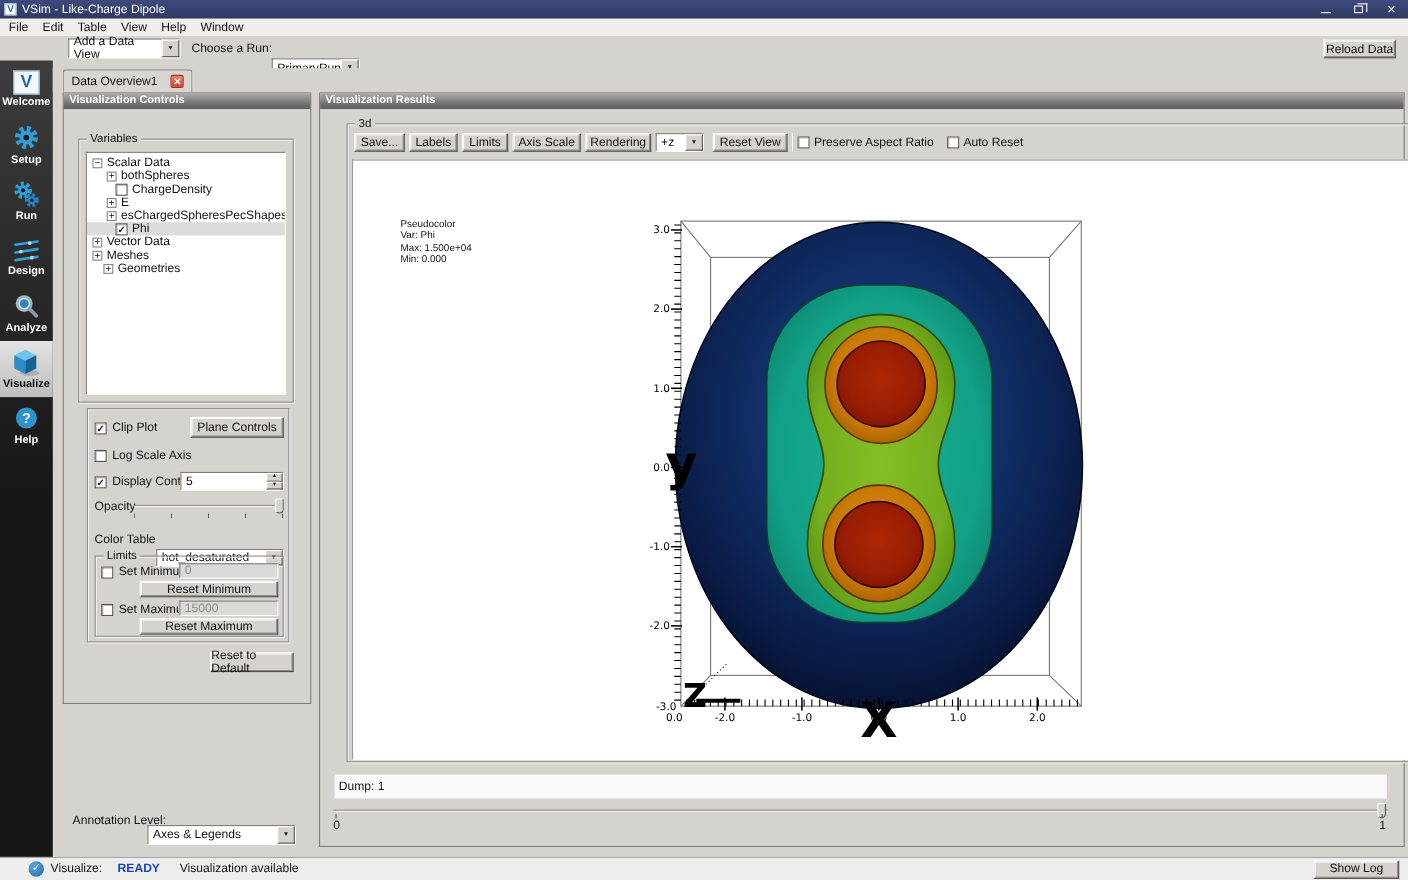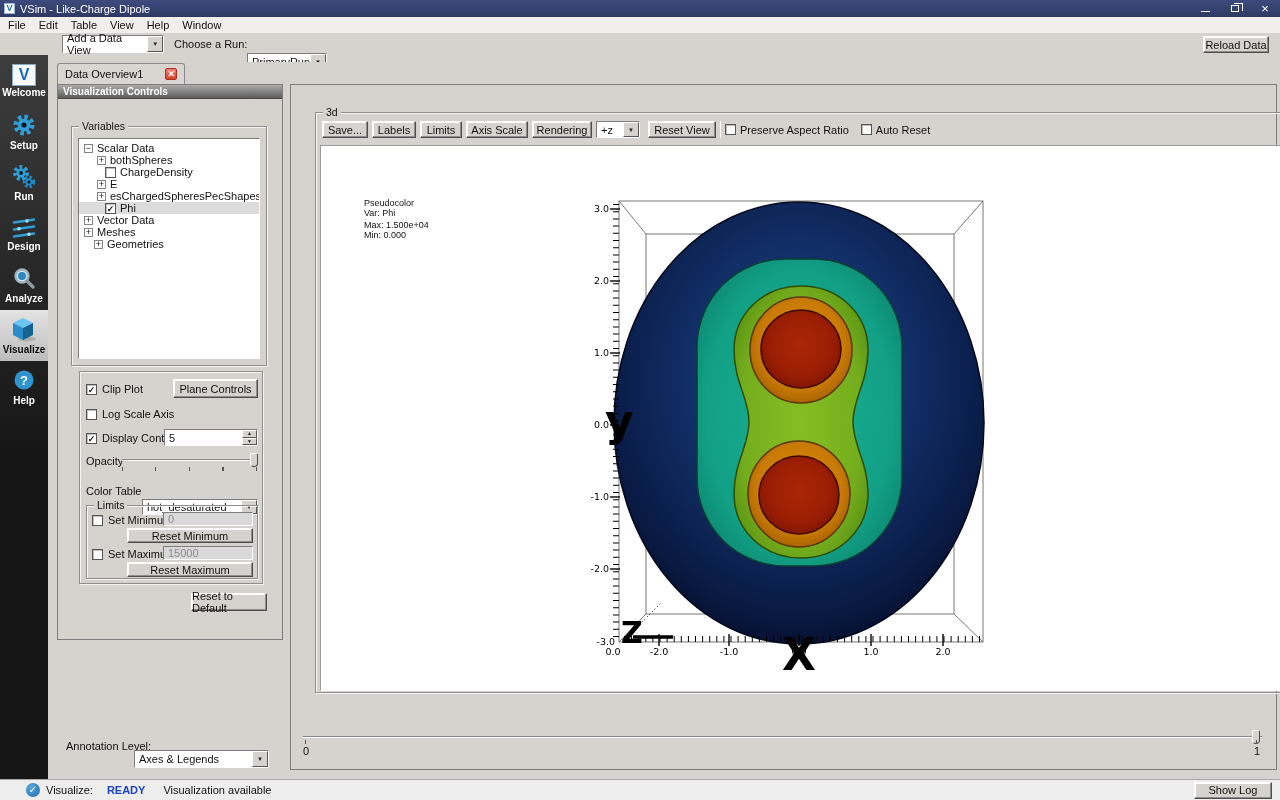--- a/index.html
+++ b/index.html
@@ -23,21 +23,21 @@
   .btn{background:#d6d3ce;border:1px solid;border-color:#fdfdfd #4e4e4e #4e4e4e #fdfdfd;box-shadow:inset -1px -1px 0 #8d8d8d,inset 1px 1px 0 #fff;display:flex;align-items:center;justify-content:center;font-size:11px}
   .combo{background:#fff;border:1px solid;border-color:#7d7d7d #fdfdfd #fdfdfd #7d7d7d;display:flex;align-items:center;padding-left:4px;position:relative}
   .combo-arrow{margin-left:auto;width:16px;align-self:stretch;background:#d6d3ce;border:1px solid;border-color:#fff #565656 #565656 #fff;display:flex;align-items:center;justify-content:center}
   .combo-arrow:after{content:"▼";font-size:6px;color:#222}
   
   .sidebar{left:0;top:55px;width:48px;height:725px;background:linear-gradient(180deg,#3d3d3d,#161616 55%);display:flex;flex-direction:column}
   .side-item{height:51px;display:flex;flex-direction:column;align-items:center;justify-content:center;gap:1px;color:#fff;font-weight:bold;font-size:10px}
   .side-item.selected{background:linear-gradient(#e3e3e3,#bdbdbd);color:#0d0d0d}
   
   .tabbar{left:48px;top:62px;width:1232px;height:22px;background:#d6d3ce}
-  .tab{position:absolute;left:9px;top:1px;height:21px;background:#d9d6d1;border:1px solid #8a8a8a;border-bottom:none;border-radius:3px 3px 0 0;display:flex;align-items:center;gap:22px;padding:0 7px}
+  .tab{position:absolute;left:9px;top:1px;height:21px;background:#d9d6d1;border:1px solid #8a8a8a;border-bottom:none;border-radius:3px 3px 0 0;display:flex;align-items:center;gap:12px;padding:0 7px}
   .tab-close{width:12px;height:12px;background:linear-gradient(#f08070,#d8402c);border:1px solid #a83220;border-radius:2px;color:#fff;font-size:9px;line-height:10px;text-align:center;font-weight:bold}
   .panel{background:#d6d3ce;border:1px solid #7e7e7e}
   .panel-header{height:14px;background:linear-gradient(#ababab,#5c5c5c);color:#fff;font-weight:bold;font-size:10px;display:flex;align-items:center;padding-left:5px;border-bottom:1px solid #4a4a4a}
   .gbox{position:absolute;border:1px solid #8f8f8f;box-shadow:inset 1px 1px 0 rgba(255,255,255,.75),1px 1px 0 rgba(255,255,255,.75)}
   .gbox>.legend{position:absolute;top:-7px;left:7px;background:#d6d3ce;padding:0 3px;font-size:10.5px}
   
   .tree{position:absolute;left:6px;top:11px;right:6px;bottom:6px;background:#fff;border:1px solid;border-color:#7d7d7d #fdfdfd #fdfdfd #7d7d7d;padding-top:3px;font-size:11px;overflow:hidden}
   .trow{display:flex;align-items:center;gap:4px;height:12px}
   .trow.selected{background:#dcdcdc}
   .exp{width:9px;height:9px;border:1px solid #848484;background:#fff;font-size:9px;line-height:7px;text-align:center;flex:none}
@@ -272,20 +272,21 @@
   <div class="abs btn" style="left:133px;top:508px;width:76px;height:18px">Reset to Default</div>
 
   <span class="abs" style="left:8px;top:655px">Annotation Level:</span>
   <div class="abs combo" style="left:76px;top:651px;width:135px;height:18px">
     <span>Axes &amp; Legends</span>
     <span class="combo-arrow"></span>
   </div>
 </div>
 
 <div class="abs panel" style="left:290px;top:84px;width:987px;height:686px">
+  <div class="panel-header">Visualization Results</div>
 
   <div class="gbox" style="left:24px;top:27px;width:1140px;height:581px">
     <span class="legend">3d</span>
 
     <div class="abs row" style="left:6px;top:8px;gap:4px">
       <div class="btn" style="width:46px;height:17px">Save...</div>
       <div class="btn" style="width:44px;height:17px">Labels</div>
       <div class="btn" style="width:42px;height:17px">Limits</div>
       <div class="btn" style="width:62px;height:17px">Axis Scale</div>
       <div class="btn" style="width:60px;height:17px">Rendering</div>
@@ -395,20 +396,23 @@
 
         <g font-family="DejaVu Sans, sans-serif" font-weight="bold" fill="#000">
           <text x="284" y="290" font-size="44">y</text>
           <text x="478" y="524" font-size="44" text-anchor="middle">X</text>
           <text x="300" y="497" font-size="30">Z</text>
         </g>
       </svg>
     </div>
   </div>
 
+  <div class="abs" style="left:12px;top:618px;width:959px;height:24px;background:#fafafa;border:1px solid #c9c9c9;display:flex;align-items:center;padding-left:4px">
+    <span>Dump: 1</span>
+  </div>
   <div class="abs" style="left:12px;top:644px;width:959px;height:30px">
     <div class="slider-track" style="margin-top:7px"></div>
     <div class="slider-handle" style="right:2px;top:1px"></div>
     <div class="abs" style="left:2px;top:11px;width:1px;height:4px;background:#555"></div>
     <div class="abs" style="right:5px;top:11px;width:1px;height:4px;background:#555"></div>
     <span class="abs" style="left:0;top:16px">0</span>
     <span class="abs" style="right:2px;top:16px">1</span>
   </div>
 </div>
 

